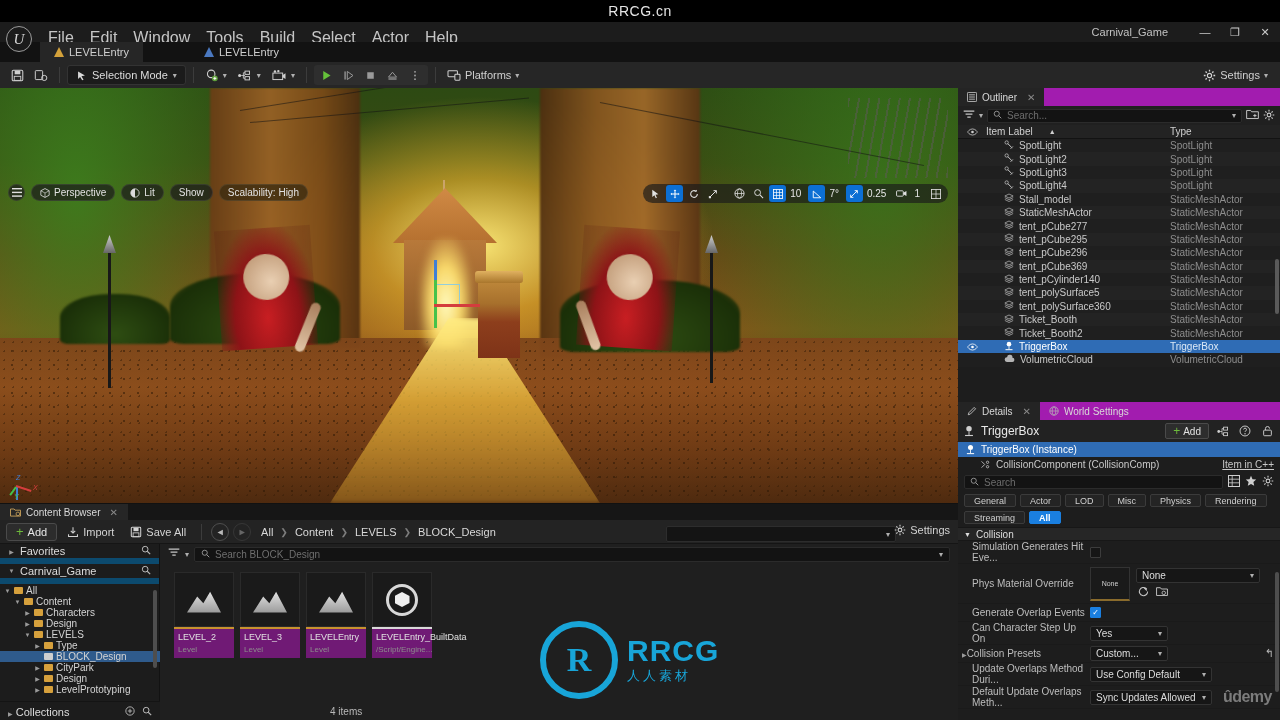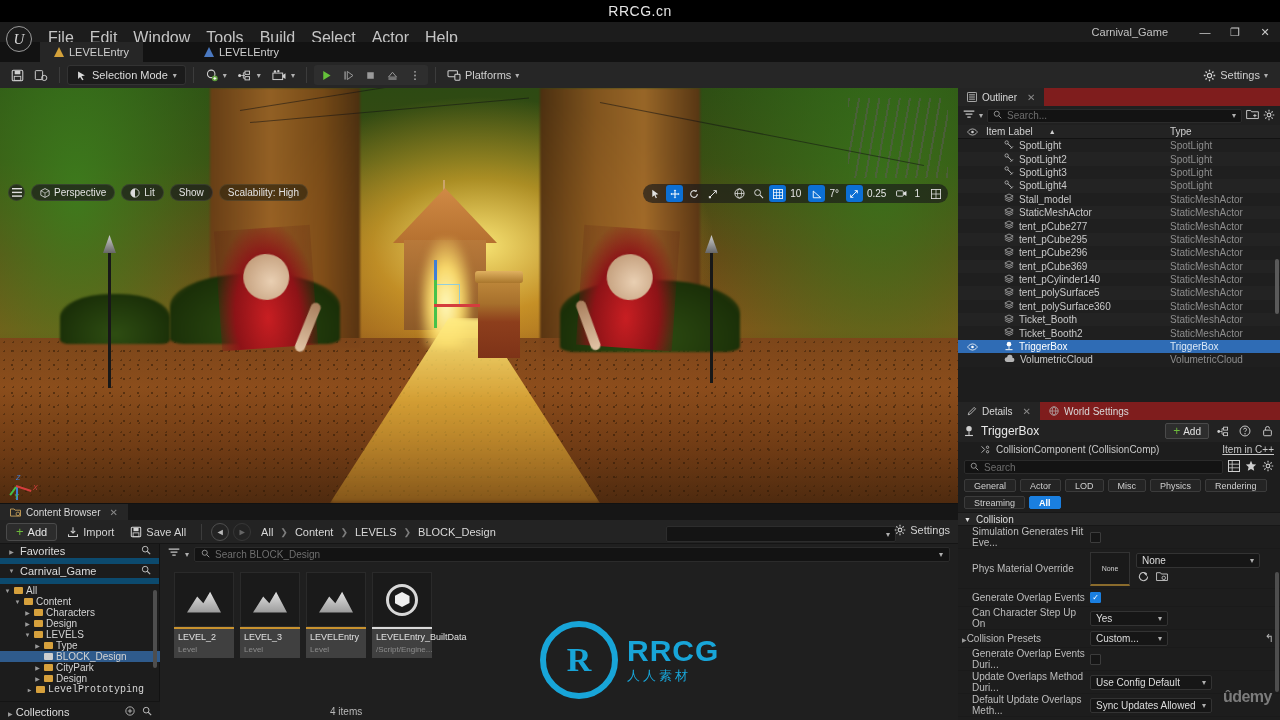--- a/index.html
+++ b/index.html
@@ -221,34 +221,34 @@
     display:flex; align-items:center; gap:5px; padding:0 6px; color:#6f6f6f; font-size:10px;
   }
   .assets { display:flex; gap:6px; padding:8px 0 0 14px; }
   .asset { width:60px; }
   .asset .thumb {
     width:60px; height:55px; background:#1a1a1a; display:flex; align-items:center; justify-content:center;
     border:1px solid #2a2a2a;
   }
   .asset .barline { height:2px; background:#c8922f; }
   .asset .barline.blue { background:#d9d9d9; }
-  .asset .meta { background:#404040; padding:3px 4px 4px; }
+  .asset .meta { background:#701a75; padding:3px 4px 4px; }
   .asset .nm { font-size:9px; color:#e0e0e0; line-height:10px; }
   .asset .ty { font-size:8px; color:#8d8d8d; margin-top:3px; }
   .mountico { width:34px; height:26px; background:linear-gradient(180deg,#f2f2f2,#9a9a9a);
     clip-path: polygon(0% 100%, 30% 38%, 48% 64%, 68% 20%, 100% 100%); }
   .cubeico { width:32px; height:32px; border-radius:50%; border:3px solid #d8d8d8; display:flex;
              align-items:center; justify-content:center; }
   .cubeico i { width:15px; height:15px; background:#efefef; display:block;
     clip-path: polygon(50% 0,100% 26%,100% 74%,50% 100%,0 74%,0 26%); }
   .cb-count { position:absolute; left:170px; bottom:4px; font-size:10px; color:#b8b8b8; }
 
   
   .outliner { position:absolute; left:958px; top:88px; width:322px; height:314px; background:#1d1d1d; }
-  .panel-tabrow { height:18px; background:#7f1d1d; display:flex; align-items:center; }
+  .panel-tabrow { height:18px; background:#a21caf; display:flex; align-items:center; }
   .panel-tab { height:18px; display:flex; align-items:center; gap:5px; padding:0 9px; font-size:10px; color:#d8d8d8; }
   .panel-tab.active { background:#242424; }
   .panel-tab .x { color:#8a8a8a; margin-left:5px; font-size:10px; }
   .ol-searchrow { height:19px; display:flex; align-items:center; gap:4px; padding:0 5px; background:#202020; }
   .ol-search { flex:1; height:14px; background:#131313; border:1px solid #2b2b2b; border-radius:2px;
                display:flex; align-items:center; gap:5px; padding:0 5px; color:#6d6d6d; font-size:10px; }
   .ol-head { height:14px; display:flex; align-items:center; background:#232323; border-bottom:1px solid #131313;
              font-size:10px; color:#d0d0d0; }
   .ol-head .c1 { width:28px; display:flex; justify-content:center; }
   .ol-head .c2 { flex:1; display:flex; align-items:center; gap:16px; }
@@ -733,21 +733,21 @@
             <div class="trow" style="padding-left: 34px;">
               <span class="tri">▶</span>
               <span class="fold" style="display: inline-block; width: 9px; height: 7px; background: rgb(214, 160, 60); border-radius: 1px; font-size: 0px;">▬</span>
               <span>CityPark</span>
             </div>
             <div class="trow" style="padding-left: 34px;">
               <span class="tri">▶</span>
               <span class="fold" style="display: inline-block; width: 9px; height: 7px; background: rgb(214, 160, 60); border-radius: 1px; font-size: 0px;">▬</span>
               <span>Design</span>
             </div>
-            <div class="trow" style="padding-left: 26px; font-family: Liberation Mono, monospace;">
+            <div class="trow" style="padding-left: 34px;">
               <span class="tri">▶</span>
               <span class="fold" style="display: inline-block; width: 9px; height: 7px; background: rgb(214, 160, 60); border-radius: 1px; font-size: 0px;">▬</span>
               <span>LevelPrototyping</span>
             </div>
           </div>
         <div style="position:absolute;right:2px;top:46px;width:4px;height:78px;background:#4e4e4e;border-radius:2px;"></div>
         <div class="cb-collections">
           <span class="lbl"><span class="tri">▶</span>
             <span>Collections</span></span>
           <span style="display:flex;gap:7px;">
@@ -1140,20 +1140,28 @@
           </svg>
       </div>
       <div class="dhbtn">
         <svg width="11" height="12" viewBox="0 0 12 14">
             <rect x="1.5" y="6" width="9" height="6.5" rx="1" fill="none" stroke="#cfcfcf" stroke-width="1.1"></rect>
             <path d="M3.6 6V4.2a2.4 2.4 0 0 1 4.8 0" fill="none" stroke="#cfcfcf" stroke-width="1.1"></path>
           </svg>
       </div>
     </div>
 
+    <div class="det-comprow sel">
+      <svg width="11" height="11" viewBox="0 0 14 14">
+          <path d="M7 1.2 A3.2 3.2 0 0 1 7 7.6 A3.2 3.2 0 0 1 7 1.2z" fill="#fff"></path>
+          <path d="M2.4 11.6h9.2v1.3H2.4z" fill="#fff"></path>
+          <path d="M7 7.6v4" stroke="#fff" stroke-width="1.1"></path>
+        </svg>
+      <span>TriggerBox (Instance)</span>
+    </div>
     <div class="det-comprow" style="padding-left:22px;">
       <svg width="11" height="11" viewBox="0 0 14 14">
           <path d="M2 3 L6 7 L2 11" fill="none" stroke="#c6c6c6" stroke-width="1.1"></path>
           <circle cx="9.6" cy="4.2" r="1.5" fill="none" stroke="#c6c6c6" stroke-width="1"></circle>
           <circle cx="9.6" cy="9.8" r="1.5" fill="none" stroke="#c6c6c6" stroke-width="1"></circle>
         </svg>
       <span>CollisionComponent (CollisionComp)</span>
       <span class="edit">Item in C++</span>
     </div>
 
@@ -1252,26 +1260,20 @@
           <div class="plabel" style="padding-left: 4px;"><span class="ptri">▶</span>Collision Presets</div>
           <div class="pval">
             <div class="combo" style="width: 78px;">
               <span>Custom...</span>
               <span class="caret">▾</span>
             </div>
             <span style="margin-left: auto; margin-right: 6px; color: rgb(182, 182, 182); font-size: 11px;">↰</span>
           </div>
         </div>
         <div class="prow">
-          <div class="plabel">Generate Overlap Events Duri...</div>
-          <div class="pval">
-            <div class="chk"></div>
-          </div>
-        </div>
-        <div class="prow">
           <div class="plabel">Update Overlaps Method Duri...</div>
           <div class="pval">
             <div class="combo" style="width: 122px;">
               <span>Use Config Default</span>
               <span class="caret">▾</span>
             </div>
           </div>
         </div>
         <div class="prow">
           <div class="plabel">Default Update Overlaps Meth...</div>

